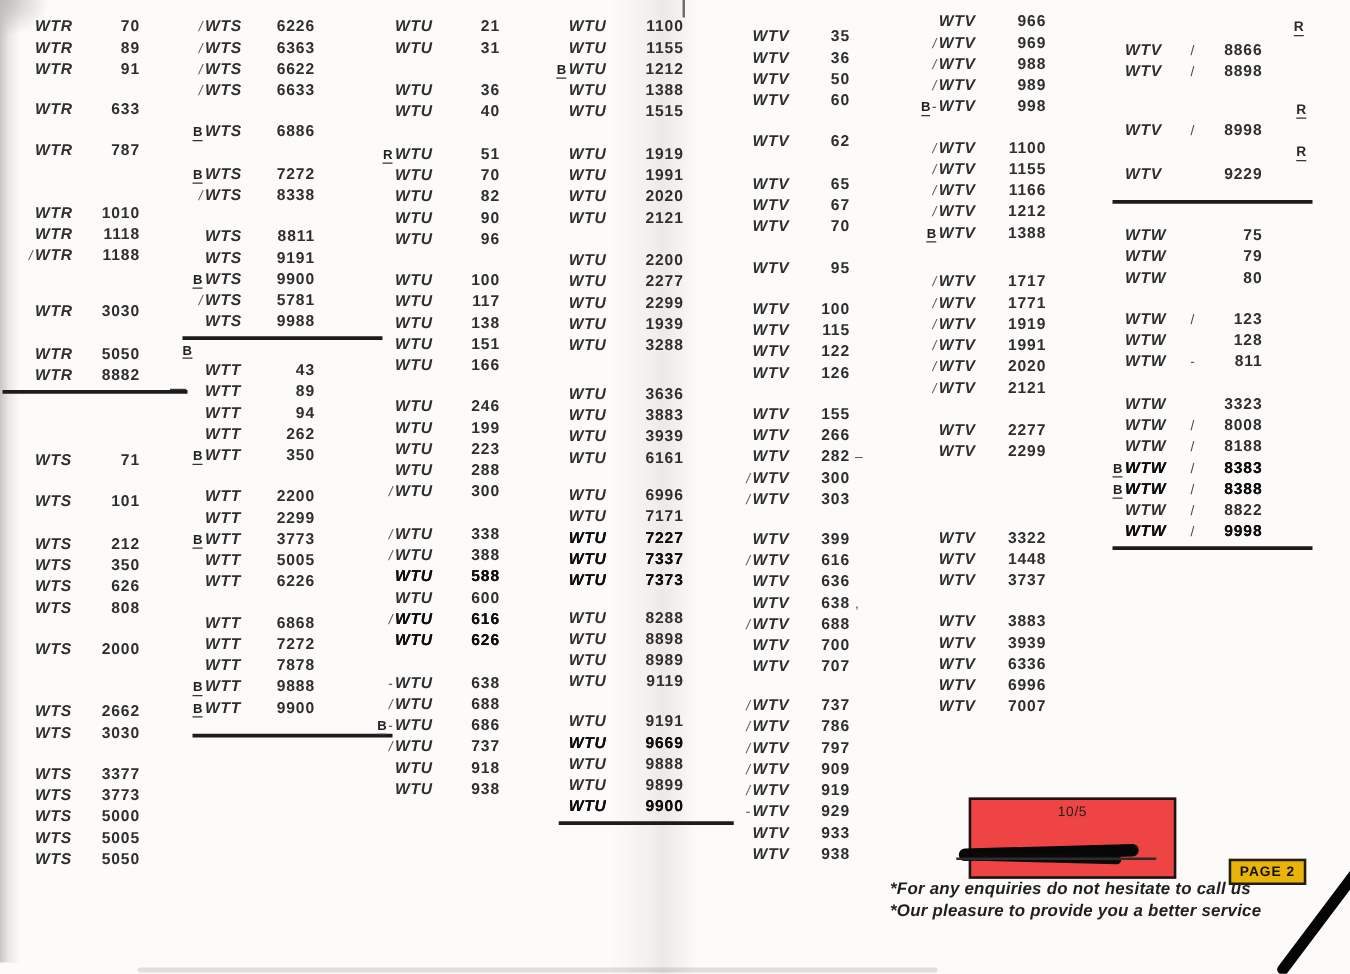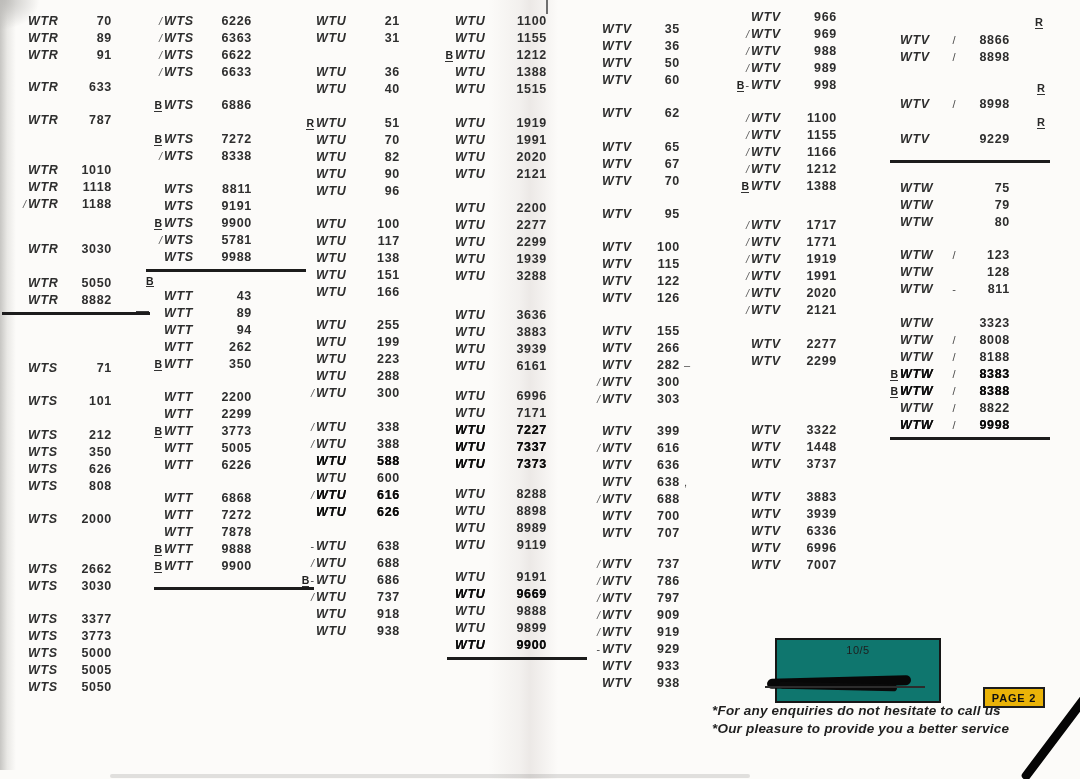--- a/index.html
+++ b/index.html
@@ -34,21 +34,21 @@
   .trail{margin-left:4px;color:#4a4a4a;font-size:11px;}
   .row.bold .pfx,.row.bold .num{color:#0d0d0d;text-shadow:0 0 .5px #0d0d0d;}
   .rule{height:3px;background:#1c1c1c;margin:2px 0;}
   .sp{width:100%;}
   .solo-row{height:15px;display:flex;align-items:center;}
 
   
   .rmark{position:absolute;font-size:11px;font-weight:700;color:#2a2a2a;border-bottom:1px solid #333;line-height:1.1;}
 
   
-  .stamp{position:absolute;left:775px;top:638px;width:162px;height:61px;border:2px solid #161616;background:#0f766e;}
+  .stamp{position:absolute;left:775px;top:638px;width:162px;height:61px;border:2px solid #161616;background:#ef4444;}
   .stamp-label{position:absolute;left:0;top:4px;width:100%;text-align:center;font-size:11px;font-weight:400;color:#1e1e1e;letter-spacing:.5px;}
   .redact-a{position:absolute;left:-10px;top:37px;width:144px;height:10px;background:#070707;border-radius:5px;transform:rotate(-1.6deg);}
   .redact-b{position:absolute;left:2px;top:43px;width:118px;height:7px;background:#0a0a0a;border-radius:4px;transform:rotate(1.4deg);}
   .redact-line{position:absolute;left:-12px;top:46px;width:160px;height:2px;background:#2c2c2c;}
 
   .page-badge{position:absolute;left:983px;top:687px;width:58px;height:17px;border:2px solid #1d1d1d;
     display:flex;align-items:center;justify-content:center;font-size:11px;font-weight:700;letter-spacing:.8px;color:#111;background:#eab308;}
 
   .footer-line{position:absolute;font-style:italic;font-weight:700;font-size:13.5px;color:#1f1f1f;letter-spacing:.2px;}
   .footer-1{left:712px;top:703px;}
@@ -454,21 +454,21 @@
       </div>
       <div class="row">
         <span class="mk"></span>
         <span class="pfx">WTU</span>
         <span class="num">166</span>
       </div>
       <div class="sp" style="height: 16px;"></div>
       <div class="row">
         <span class="mk"></span>
         <span class="pfx">WTU</span>
-        <span class="num">255</span>
+        <span class="num">246</span>
       </div>
       <div class="row">
         <span class="mk"></span>
         <span class="pfx">WTU</span>
         <span class="num">199</span>
       </div>
       <div class="row">
         <span class="mk"></span>
         <span class="pfx">WTU</span>
         <span class="num">223</span>

